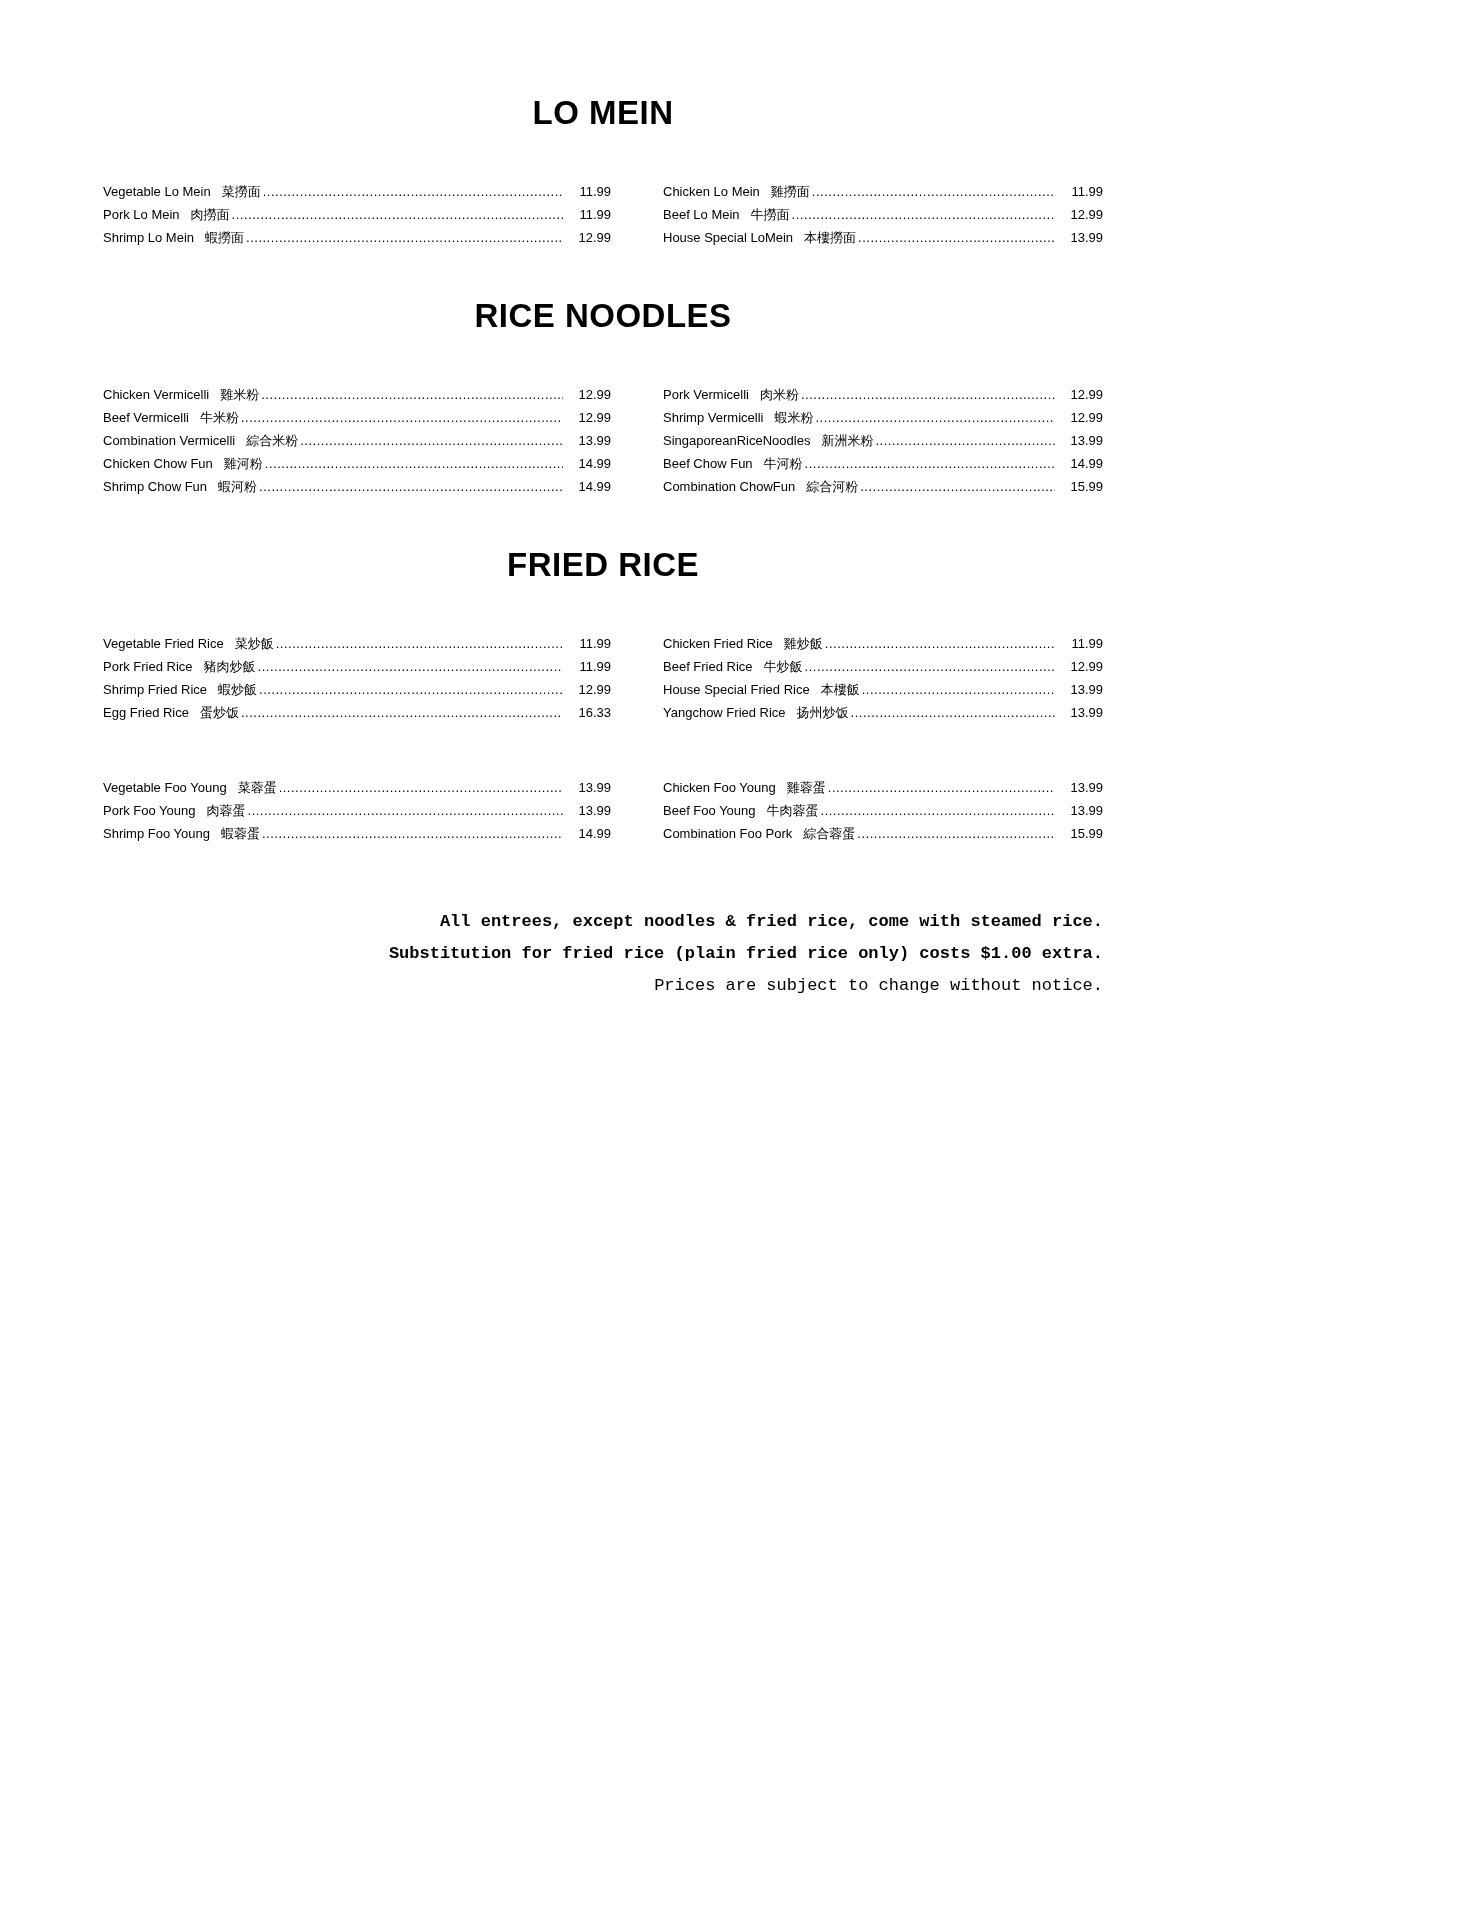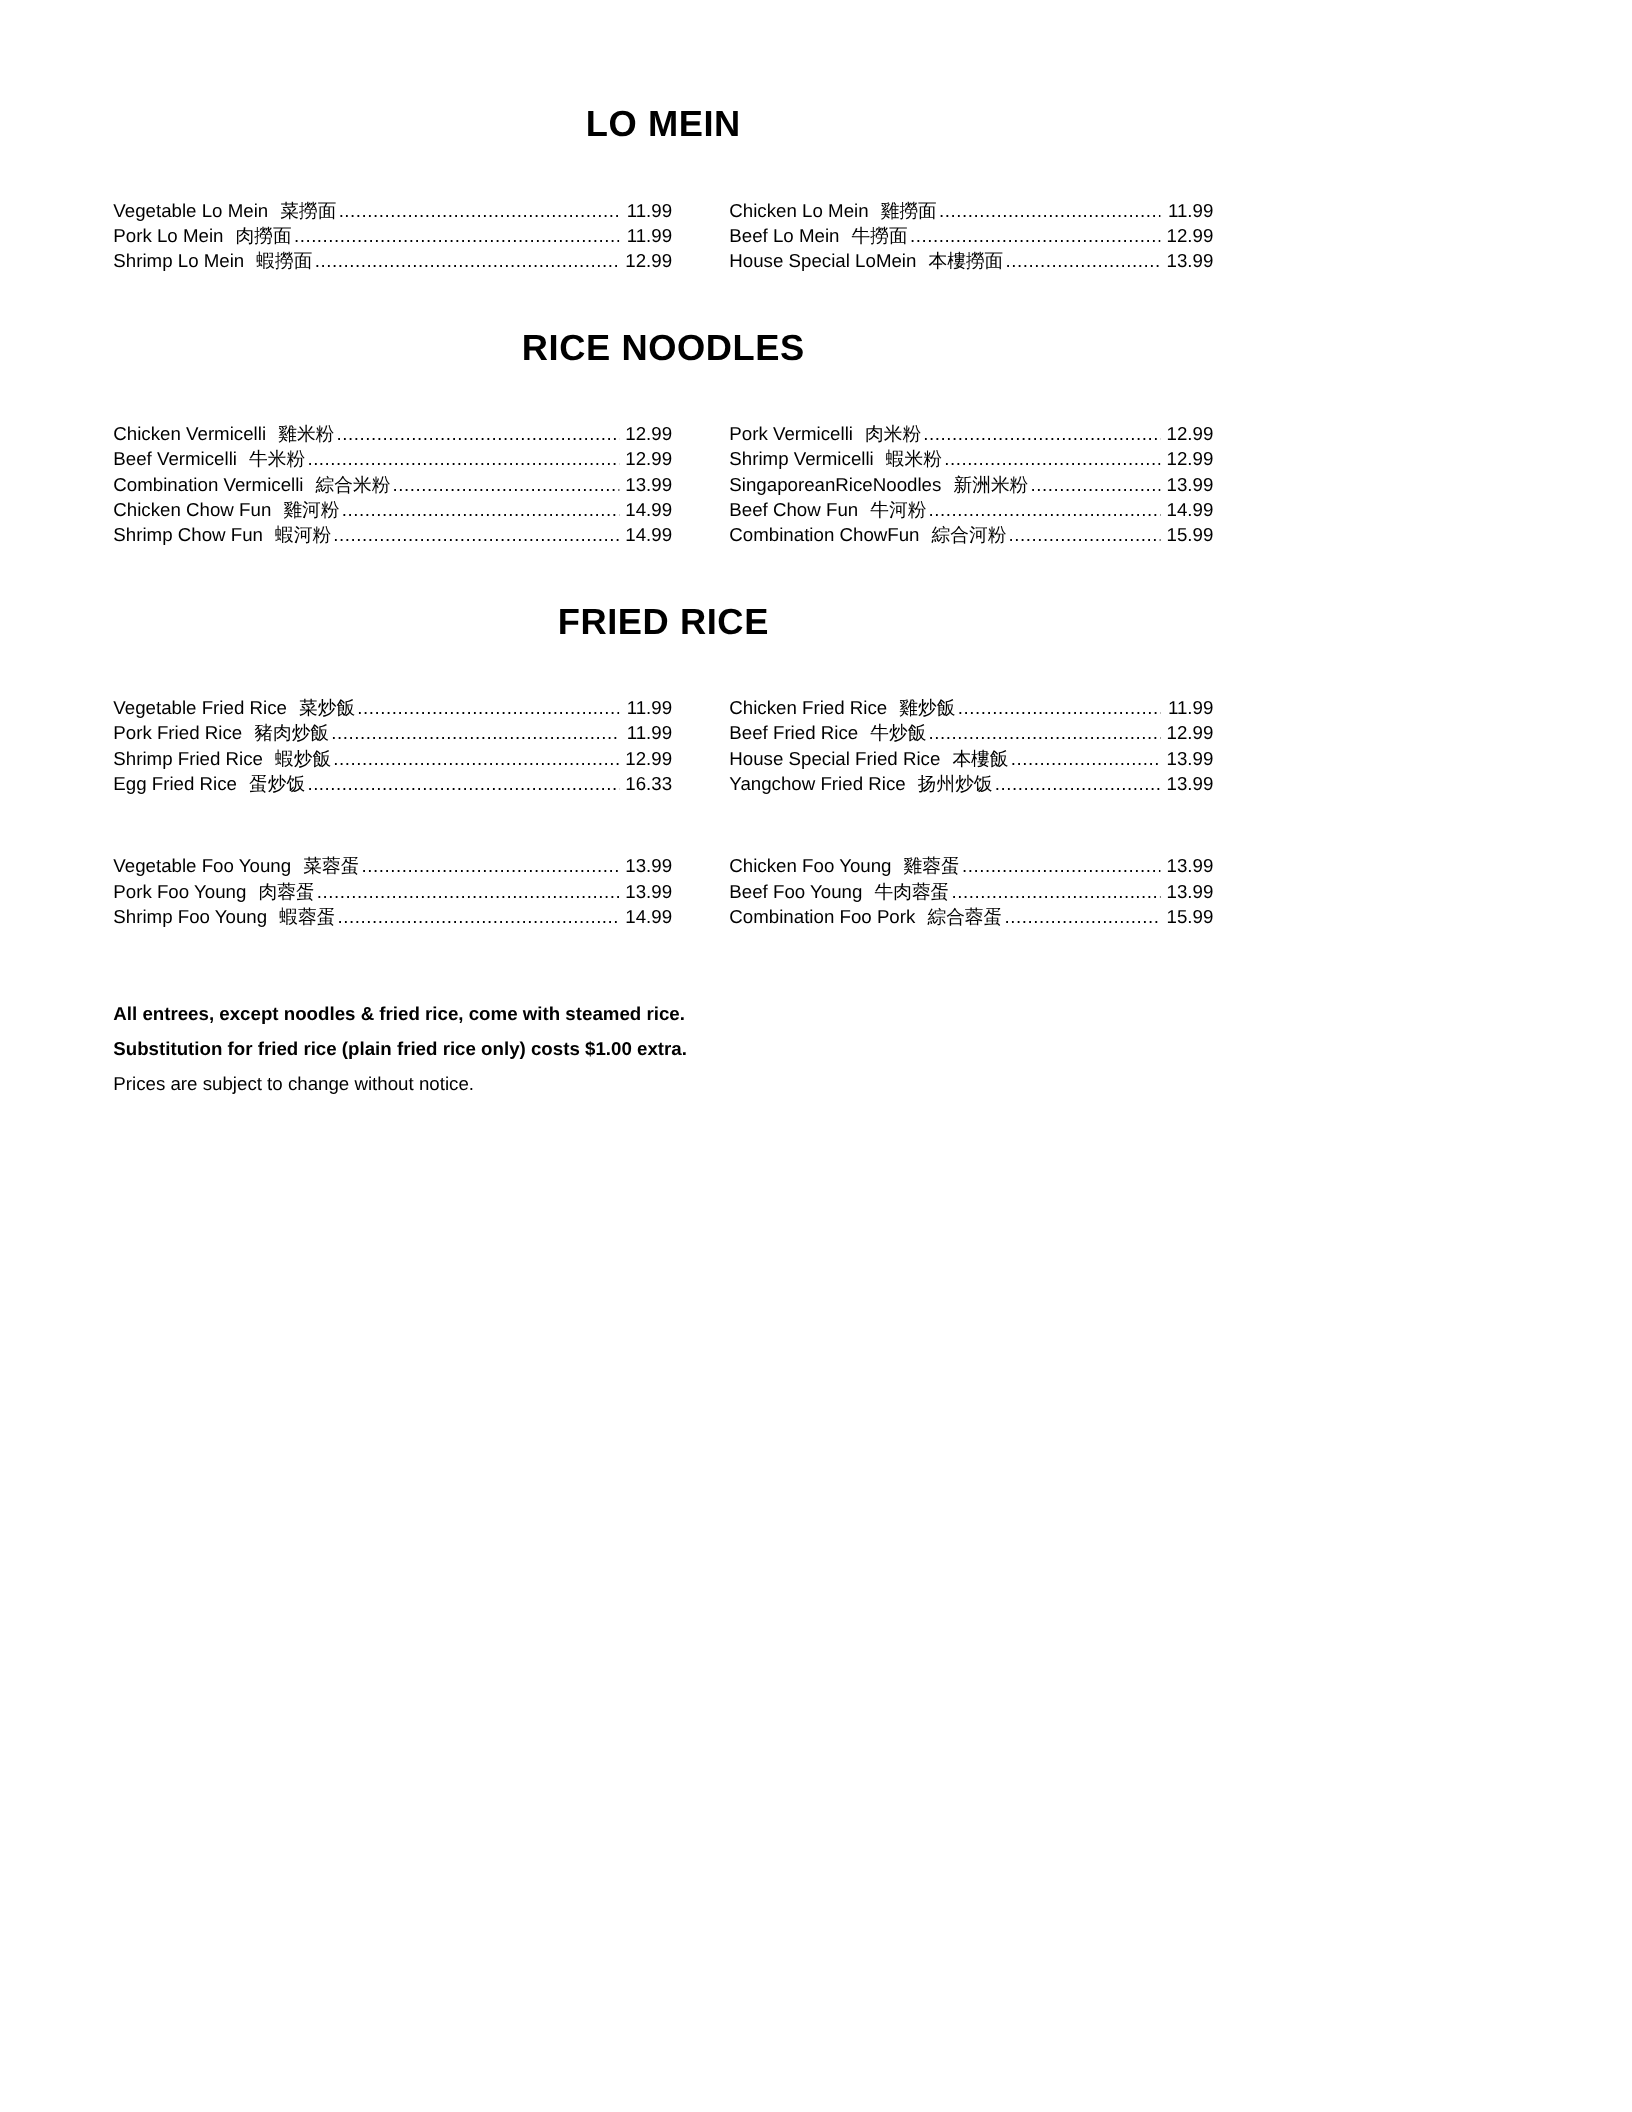--- a/index.html
+++ b/index.html
@@ -36,21 +36,21 @@
     gap: 52px;
     width: 1000px;
   }
   .col {
     display: block;
   }
   .col.left { width: 508px; }
   .col.right { width: 440px; }
   .row {
     display: flex;
-    font-size: 17px;
+    font-size: 13px;
     line-height: 23px;
     align-items: flex-end;
   }
   .item-name { white-space: nowrap; }
   .zh { margin-left: 11px; }
   .leader {
     flex: 1 1 auto;
     overflow: hidden;
     margin: 0 2px;
     min-width: 8px;
@@ -61,22 +61,23 @@
     letter-spacing: 0.5px;
   }
   .price {
     white-space: nowrap;
     min-width: 46px;
     text-align: right;
   }
   .footer {
     width: 1000px;
     margin-top: 64px;
-    text-align: left;
+    text-align: right;
     font-size: 17px;
+    font-family: Liberation Mono, monospace;
   }
   .footer p {
     margin: 0 0 7px 0;
     line-height: 25px;
   }
   .footer .bold { font-weight: bold; }
 </style>
 </head>
 <body>
 

